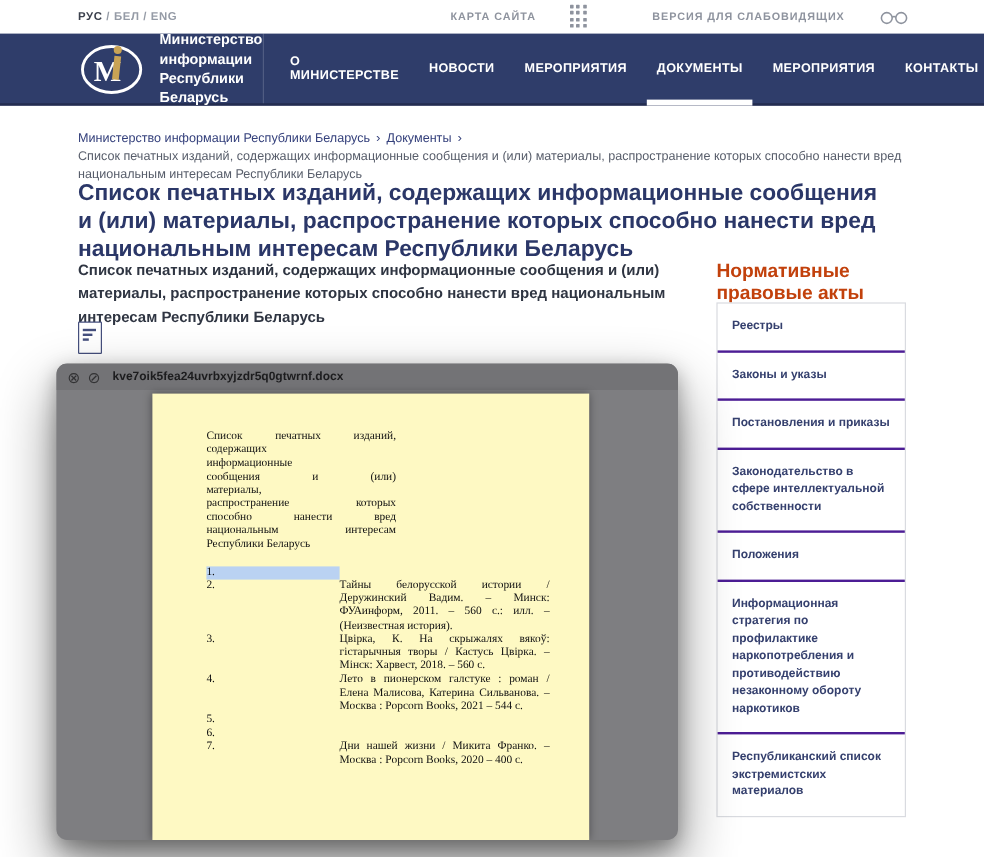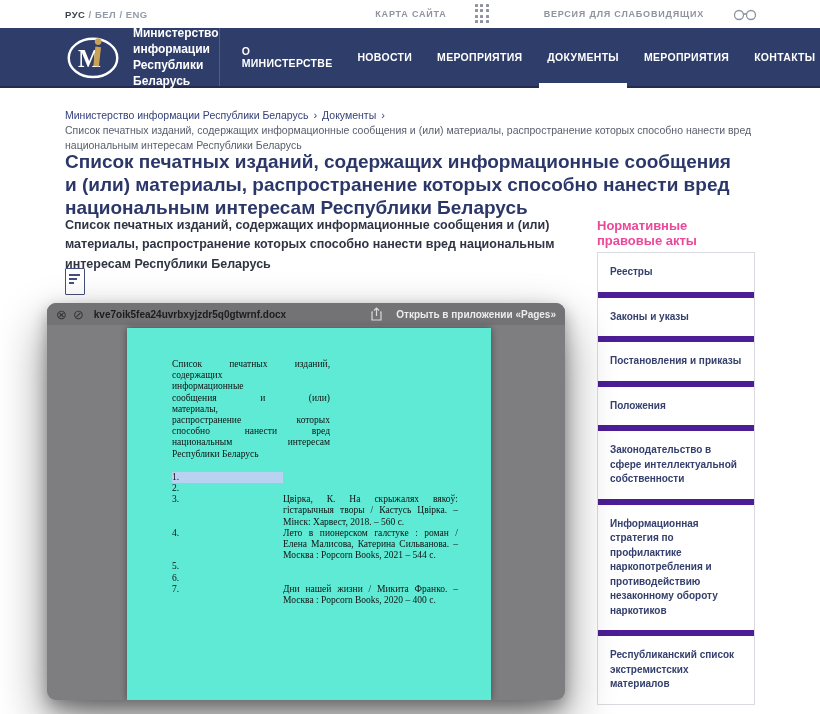--- a/index.html
+++ b/index.html
@@ -41,41 +41,41 @@
   .intro { position:absolute; left:65px; top:216px; width:500px; font-size:12.5px;
            font-weight:bold; color:#2F3542; line-height:1.55; }
   .file-row { position:absolute; left:65px; top:268px; display:flex; align-items:flex-start; gap:16px;flex-direction:column; }
   .doc-icon { width:20px; height:27px; border:1.5px solid #454F7D; border-radius:1px;
               background:#fff; padding:5px 3px; display:flex; flex-direction:column; gap:2.5px; }
   .doc-icon i { height:1.5px; background:#454F7D; display:block; }
   .doc-icon i:nth-child(1){ width:11px; } .doc-icon i:nth-child(2){ width:8px; } .doc-icon i:nth-child(3){ width:5px; }
   .file-size { font-size:12px; color:#B9BCC4; margin-top:2px; }
 
   
-  .sb-heading { position:absolute; left:597px; top:218px; width:158px; font-size:13px;
-                font-weight:bold; color:#ec4899; }
+  .sb-heading { position:absolute; left:597px; top:218px; width:158px; font-size:16px;
+                font-weight:bold; color:#c2410c; }
   .sidebar { position:absolute; left:597px; top:252px; width:158px; }
   .sb-box { border:1px solid #D9DBE0; background:#fff; }
   .sb-item { padding:12px 12px; font-size:10px; font-weight:bold; color:#35406E;
-             line-height:14.5px; border-bottom:6px solid #4c1d95; cursor:pointer; }
+             line-height:14.5px; border-bottom:2px solid #4c1d95; cursor:pointer; }
   .sb-box .sb-item:last-child { border-bottom:none; }
 
   
   .viewer { position:absolute; left:47px; top:303px; width:518px; height:397px;
             border-radius:9px; overflow:hidden; background:#7E7E81;
             box-shadow:0 22px 48px rgba(0,0,0,.48), 0 6px 16px rgba(0,0,0,.3); }
   .v-titlebar { height:22px; background:#737376; display:flex; align-items:center;
                 padding:0 9px; gap:6px; }
   .v-circle { font-size:13px; line-height:13px; color:#323234; cursor:pointer; }
   .v-filename { font-size:10px; font-weight:bold; color:#1C1C1E; margin-left:4px;
                 white-space:nowrap; overflow:hidden; }
   .v-actions { margin-left:auto; display:flex; align-items:center; gap:14px; }
   .v-open { font-size:10px; font-weight:bold; color:#ECECEE; white-space:nowrap; cursor:pointer; }
   .v-body { height:375px; display:flex; justify-content:flex-start; }
-  .page-sheet { margin:3px 0 0 80px; width:364px; height:372px; background:#5eead4;
+  .page-sheet { margin:3px 0 0 80px; width:364px; height:372px; background:#fef9c3;
                 box-shadow:0 0 7px rgba(0,0,0,.4); overflow:hidden;
                 padding:31px 27px 0 45px;
                 font-family:"Liberation Serif", serif; font-size:9.5px; color:#111;
                 line-height:11.2px; }
   .doc-head { width:158px; }
   .doc-head div { text-align:justify; text-align-last:justify; }
   .doc-head div:last-child { text-align-last:left; }
   .doc-list { margin-top:12px; }
   .doc-row { display:flex; }
   .doc-num { width:111px; flex:none; }
@@ -158,63 +158,54 @@
     </span>
   <span class="file-size">(18 Кб)</span>
 </div>
 
 <div class="sb-heading">Нормативные правовые акты</div>
 <div class="sidebar">
   <div class="sb-box">
       <div class="sb-item">Реестры</div>
       <div class="sb-item">Законы и указы</div>
       <div class="sb-item">Постановления и приказы</div>
+      <div class="sb-item">Законодательство в сфере интеллектуальной собственности</div>
       <div class="sb-item">Положения</div>
-      <div class="sb-item">Законодательство в сфере интеллектуальной собственности</div>
       <div class="sb-item">Информационная стратегия по профилактике наркопотребления и противодействию незаконному обороту наркотиков</div>
       <div class="sb-item">Республиканский список экстремистских материалов</div>
     </div>
 
 </div>
 
 <div class="viewer">
   <div class="v-titlebar">
     <span class="v-circle">⊗</span>
     <span class="v-circle">⊘</span>
     <span class="v-filename">kve7oik5fea24uvrbxyjzdr5q0gtwrnf.docx</span>
-    <span class="v-actions">
-      <span>
-        <svg width="11" height="14" viewBox="0 0 11 14">
-          <path d="M2 5 H1 V13 H10 V5 H9" fill="none" stroke="#D9D9DB" stroke-width="1.2"></path>
-          <line x1="5.5" y1="1.5" x2="5.5" y2="9" stroke="#D9D9DB" stroke-width="1.2"></line>
-          <path d="M3 3.5 L5.5 1 L8 3.5" fill="none" stroke="#D9D9DB" stroke-width="1.2"></path>
-        </svg>
-      </span>
-      <span class="v-open">Открыть в приложении «Pages»</span>
-    </span>
   </div>
   <div class="v-body">
     <div class="page-sheet">
       <div class="doc-head">
           <div>Список печатных изданий,</div>
           <div>содержащих</div>
           <div>информационные</div>
           <div>сообщения и (или)</div>
           <div>материалы,</div>
           <div>распространение которых</div>
           <div>способно нанести вред</div>
           <div>национальным интересам</div>
           <div>Республики Беларусь</div>
         </div>
       <div class="doc-list">
           <div class="doc-row hl">
             <div class="doc-num">1.</div>
           </div>
           <div class="doc-row">
             <div class="doc-num">2.</div>
+            <div class="doc-text">Тайны белорусской истории / Деружинский Вадим. – Минск: ФУАинформ, 2011. – 560 с.: илл. – (Неизвестная история).</div>
           </div>
           <div class="doc-row">
             <div class="doc-num">3.</div>
             <div class="doc-text">Цвірка, К. На скрыжалях вякоў: гістарычныя творы / Кастусь Цвірка. – Мінск: Харвест, 2018. – 560 с.</div>
           </div>
           <div class="doc-row">
             <div class="doc-num">4.</div>
             <div class="doc-text">Лето в пионерском галстуке : роман / Елена Малисова, Катерина Сильванова. – Москва : Popcorn Books, 2021 – 544 с.</div>
           </div>
           <div class="doc-row">

